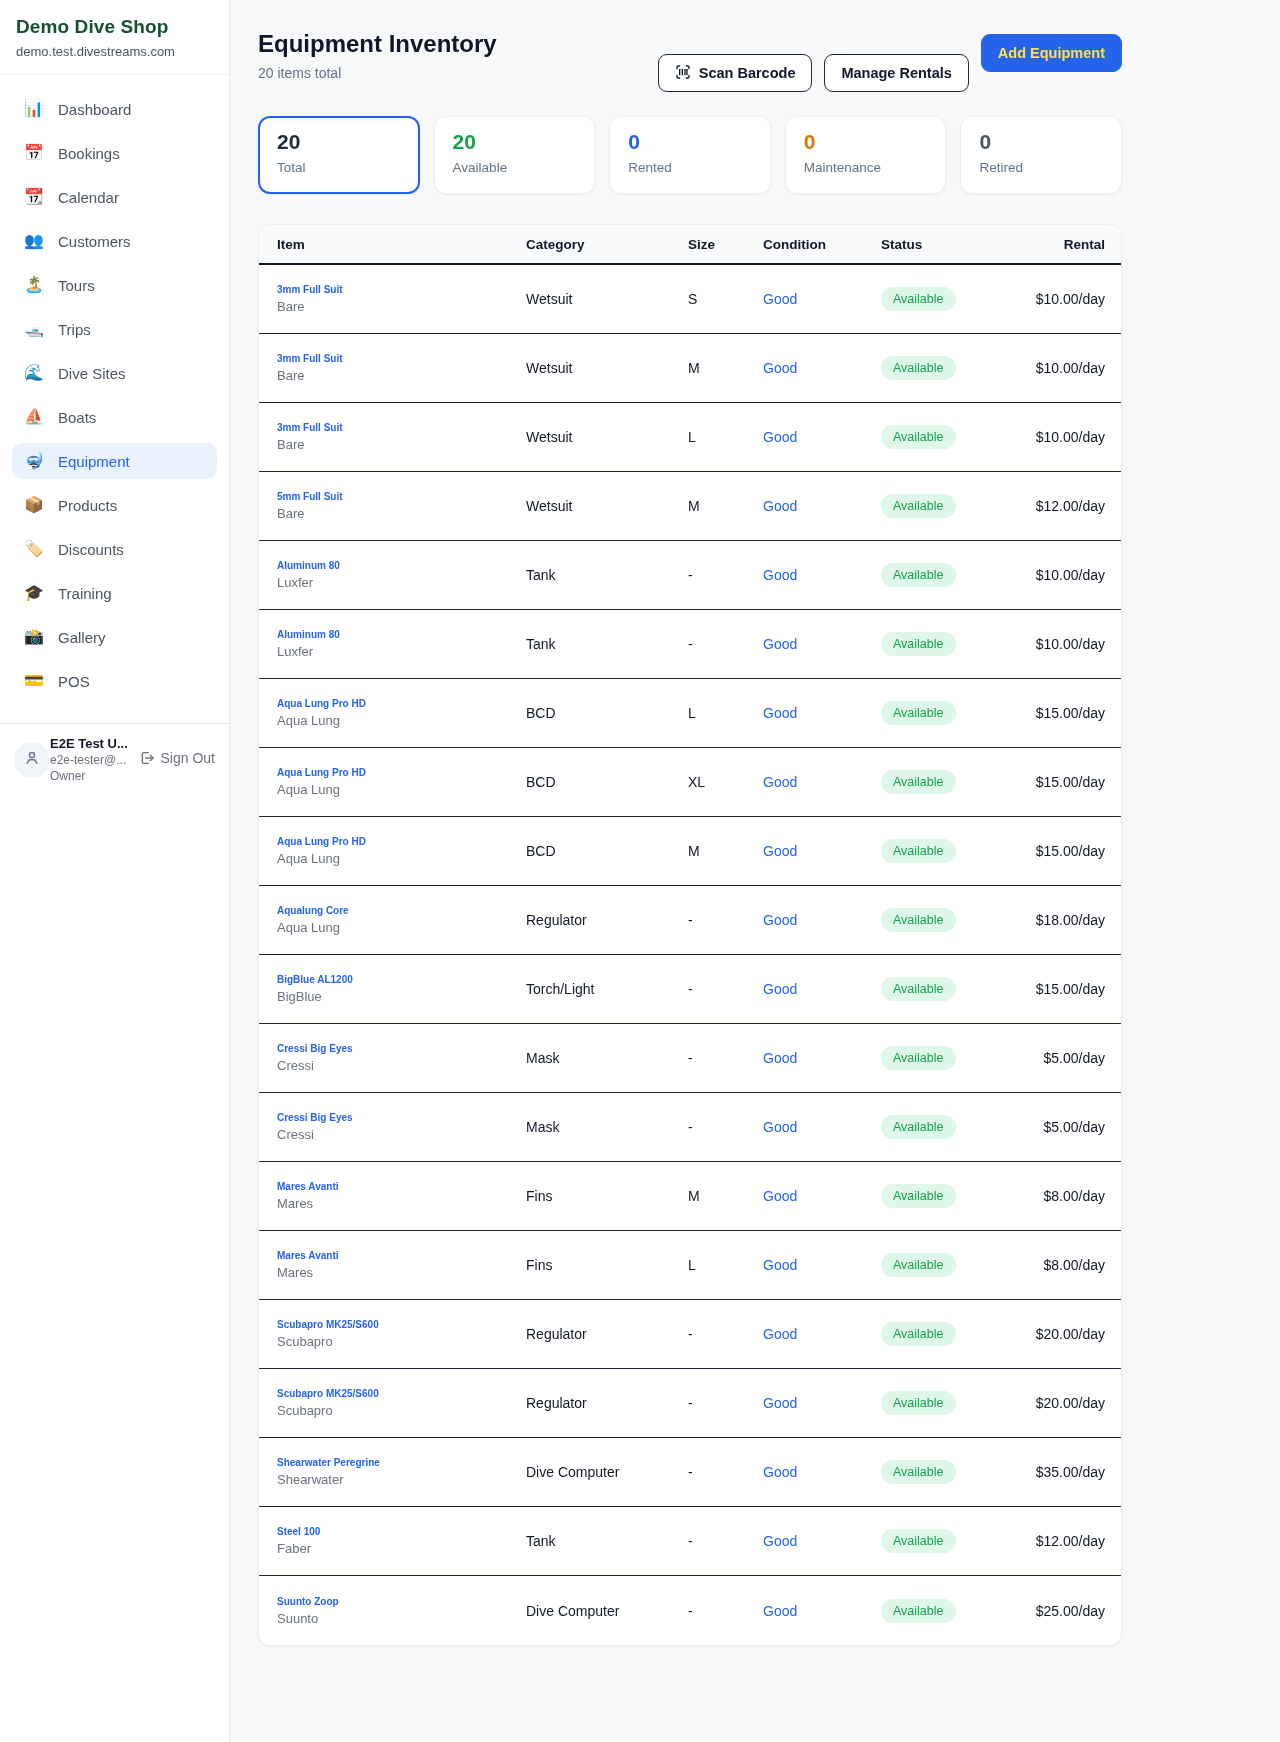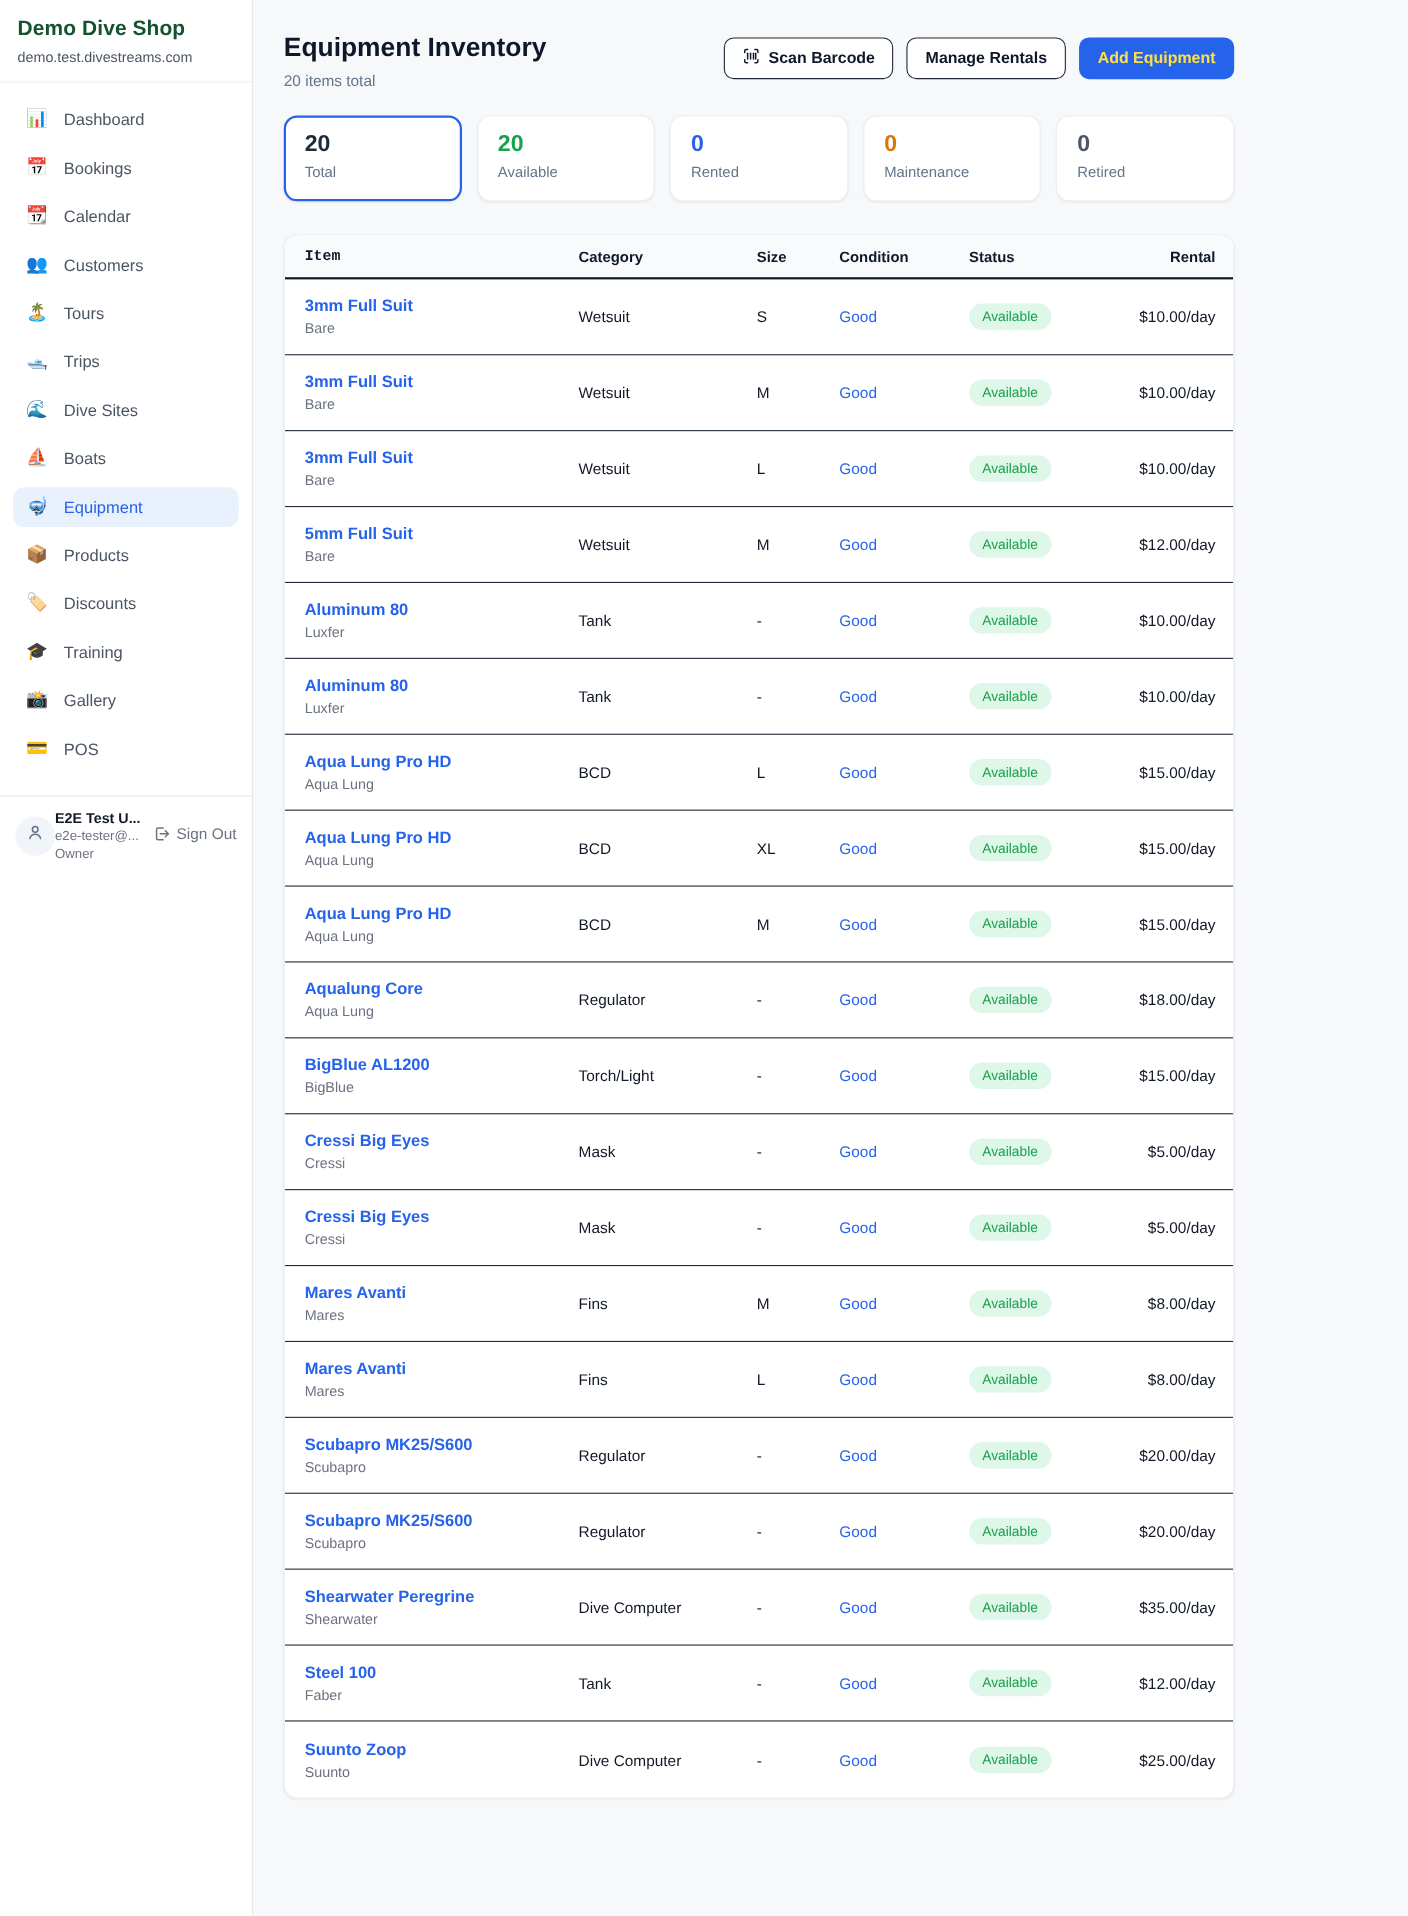--- a/index.html
+++ b/index.html
@@ -22,44 +22,44 @@
   .user-email, .user-role { font-size:12px; color:#6b7280; margin-top:2px; white-space:nowrap; }
   .signout { margin-left:auto; display:flex; align-items:flex-start; gap:6px; color:#6b7280; font-size:14px; cursor:pointer; white-space:nowrap; }
 
   
   .main { margin-left:258px; width:864px; padding-top:30px; }
   .page-header { display:flex; justify-content:space-between; align-items:flex-start; }
   .page-title { font-size:24px; font-weight:700; color:#0f172a; }
   .page-subtitle { margin-top:7px; font-size:14px; color:#64748b; }
   .header-actions { display:flex; gap:12px; margin-top:4px; }
   .btn { height:38px; padding:0 16px; border-radius:9px; font-size:14.5px; font-weight:600; display:flex; align-items:center; gap:8px; cursor:pointer; font-family:inherit; }
-  .btn-outline { background:#fff; border:1px solid #1f2937; color:#0f172a; }
+  .btn-outline { background:#fff; border:1px solid #1f2937; color:#0f172a;margin-top:20px; }
   .btn-primary { background:#2563eb; border:1px solid #2563eb; color:#fde047;justify-content:flex-end; }
 
   .stats-row { margin-top:24px; display:grid; grid-template-columns:repeat(5,1fr); gap:14px; }
   .stat-card { background:#fff; border:1px solid #edf0f3; border-radius:12px; padding:13px 18px; height:78px; box-shadow:0 1px 2px rgba(16,24,40,.05); cursor:pointer; }
   .stat-card.active { border:2px solid #2563eb; padding:12px 17px; }
   .stat-value { font-size:21px; font-weight:700; }
   .stat-label { margin-top:6px; font-size:13.5px; color:#64748b; }
 
   .filter-row { margin-top:18px; display:flex; gap:17px; }
   .search-input { flex:1; height:40px; border:1px solid #334155; border-radius:9px; background:#fcfdfe; padding:0 14px; font-size:14.5px; color:#111827; font-family:inherit; outline:none; }
   .search-input::placeholder { color:#9aa3af; }
   .cat-select { width:148px; height:40px; border:1px solid #334155; border-radius:9px; background:#fff; font-size:14.5px; color:#0f172a; padding:0 8px; font-family:inherit; outline:none; }
 
   
   .table-card { margin-top:30px; background:#fff; border:1px solid #edf0f3; border-radius:12px; overflow:hidden; box-shadow:0 1px 2px rgba(16,24,40,.05); }
   .tgrid { display:grid; grid-template-columns:267px 162px 75px 118px 150px 1fr; align-items:center; }
   .thead { height:40px; background:#f8fafc; border-bottom:2px solid #111827; font-size:13.5px; font-weight:700; color:#0f172a; }
-  .thead > div:first-child { padding-left:18px;font-family:Liberation Mono, monospace; }
+  .thead > div:first-child { padding-left:18px; }
   .th-right { text-align:right; padding-right:16px; }
   .trow { height:69px; border-bottom:1px solid #1f2937; font-size:14px; color:#111827; }
   .trow:last-child { border-bottom:none; }
   .cell-item { padding-left:18px; }
-  .item-name { font-size:15px; font-weight:600; color:#2563eb; cursor:pointer; }
+  .item-name { font-size:10px; font-weight:600; color:#2563eb; cursor:pointer; }
   .item-brand { margin-top:4px; font-size:13px; color:#6b7280; }
   .cond-link { color:#2563eb; cursor:pointer; }
   .badge { display:inline-block; background:#def7e9; color:#16a34a; font-size:12.5px; font-weight:500; padding:5px 12px; border-radius:999px; }
   .cell-rental { text-align:right; padding-right:16px; }
 </style>
 </head>
 <body>
 
 <aside class="sidebar">
   <div class="brand-block">

